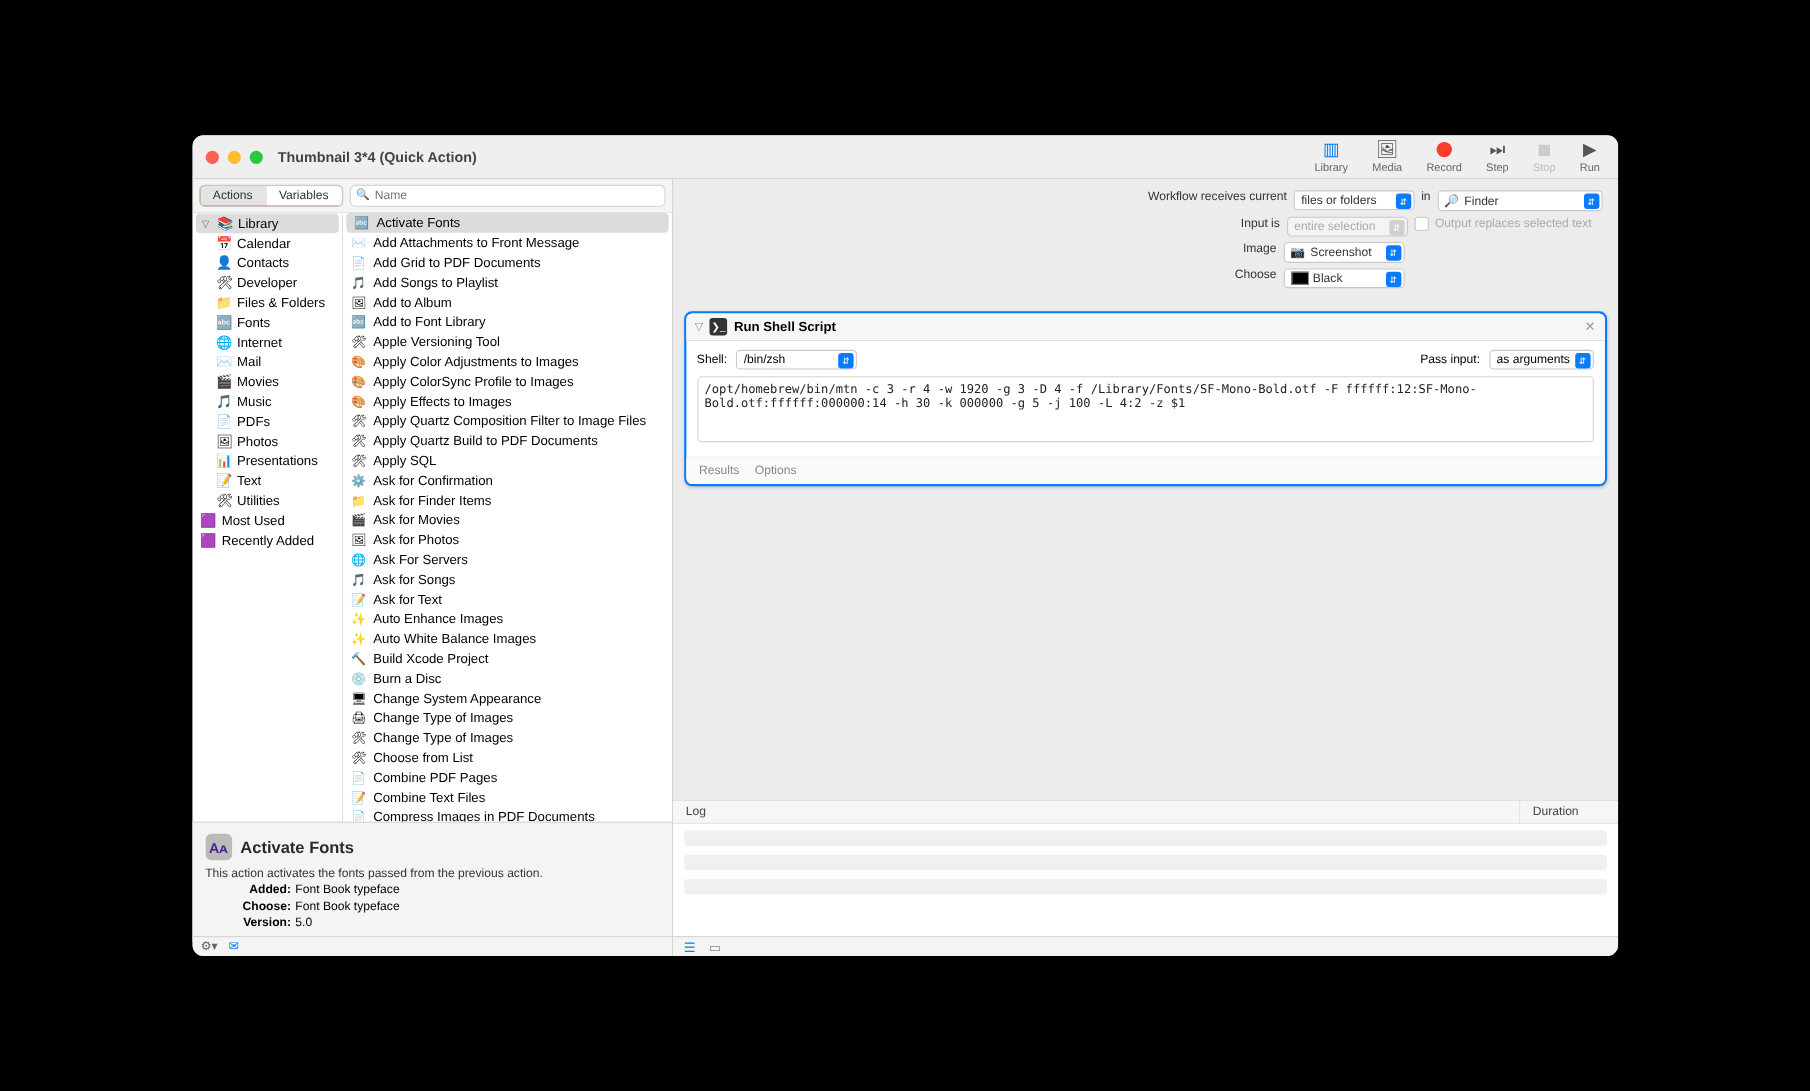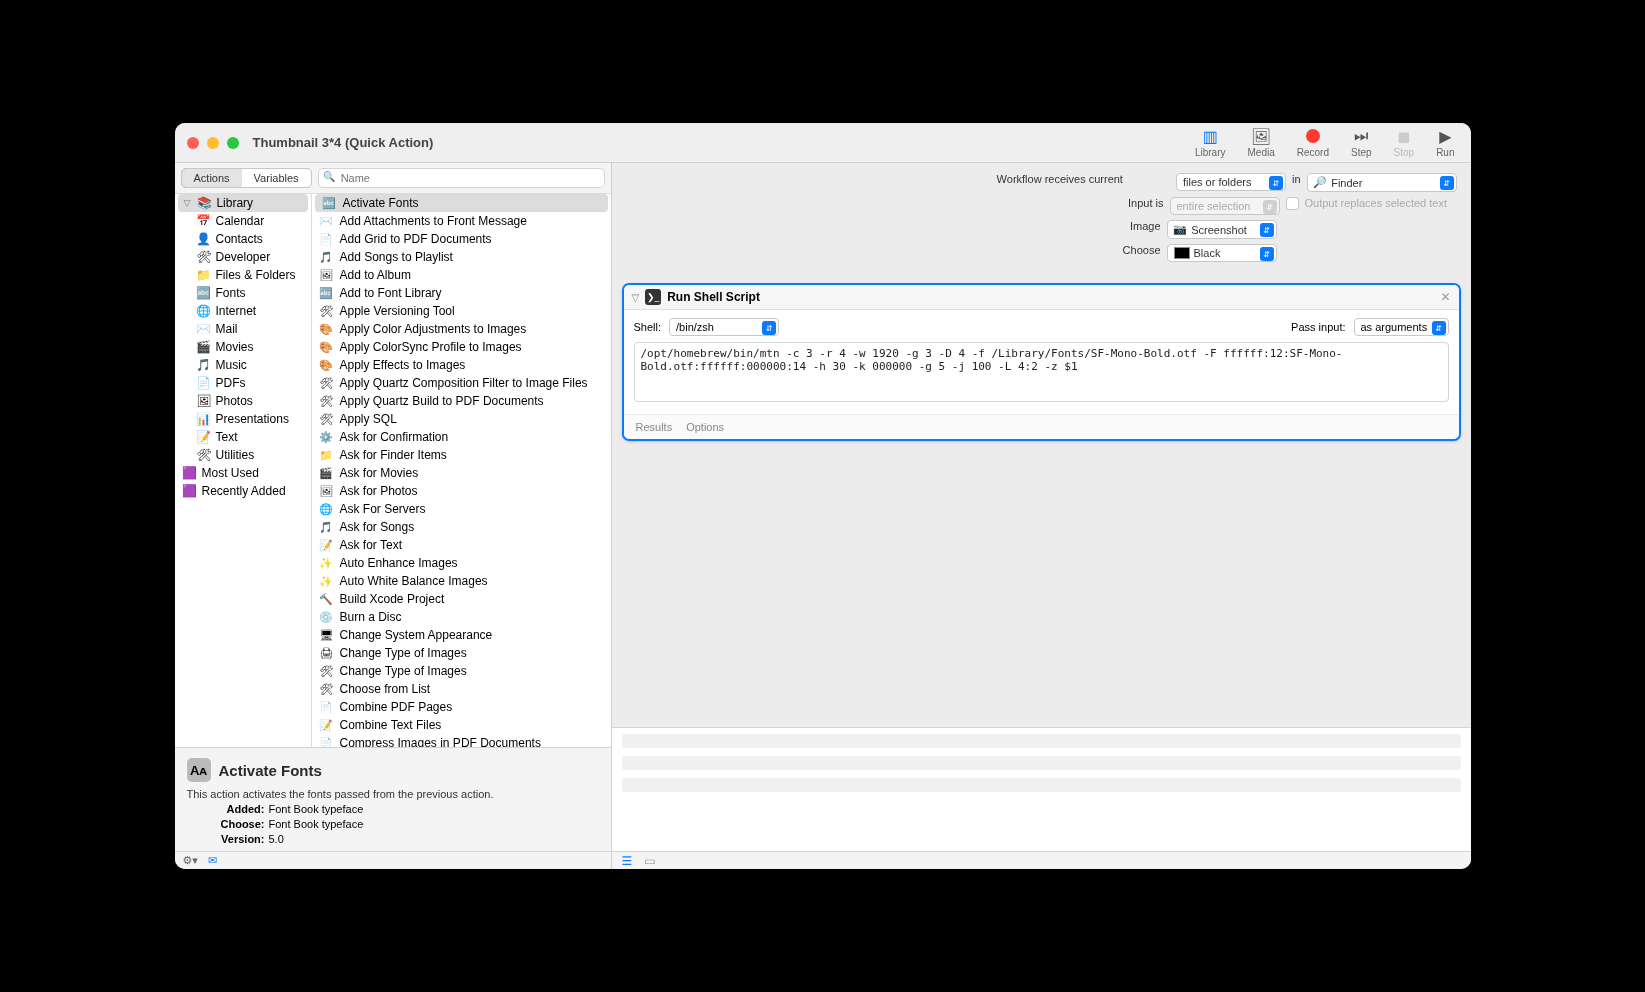--- a/index.html
+++ b/index.html
@@ -31,21 +31,21 @@
 .librow { display: flex; align-items: center; gap: 5px; padding: 2px 8px 2px 6px; cursor: default; }
 .librow.sel { background: #dcdcdc; border-radius: 4px; margin: 0 3px; }
 .librow .em { width: 14px; font-size: 12px; text-align: center; }
 .librow .disc { font-size: 9px; color: #777; margin-right: 2px; }
 .actcol { flex: 1; overflow: auto; font-size: 12px; background: #fff; }
 .actrow { display: flex; align-items: center; gap: 6px; padding: 2px 8px; cursor: default; }
 .actrow.sel { background: #dcdcdc; border-radius: 4px; margin: 0 3px; }
 .actrow .em { width: 14px; font-size: 11px; text-align:center; }
 .infobox { border-top: 1px solid #d4d4d4; padding: 10px 12px 6px; background: #f4f4f4; font-size: 11px; }
 .infobox h3 { font-size: 15px; font-weight: 700; color: #2a2a2a; display:flex; align-items:center; gap:8px; }
-.infobox h3 .bigic { width:24px; height:24px; background:#bbb; border-radius:5px; display:inline-flex; align-items:center; justify-content:center; font-size:13px; color:#000000;text-align:right; }
+.infobox h3 .bigic { width:24px; height:24px; background:#bbb; border-radius:5px; display:inline-flex; align-items:center; justify-content:center; font-size:13px; color:#4c1d95;text-align:right; }
 .infobox p { margin-top: 6px; color: #333; }
 .infobox .kv { margin-top: 3px; }
 .infobox .kv b { display:inline-block; width:78px; text-align:right; margin-right:4px; font-weight:600; }
 .statusbar-left { height: 18px; border-top: 1px solid #d4d4d4; background: #f4f4f4; display:flex; align-items:center; gap:10px; padding: 0 8px; font-size:11px; color:#666; }
 .rightcol { flex: 1; display: flex; flex-direction: column; background: #ececec; }
 .config { padding: 10px 14px 12px; font-size: 11px; color:#333; }
 .cfgrow { display: flex; align-items: flex-start; justify-content: flex-end; gap: 6px; margin-bottom: 5px; }
 .cfgrow label { color: #333; }
 .popup { background: #fff; border: 1px solid #c8c8c8; border-radius: 4px; padding: 2px 18px 2px 6px; font-size: 11px; position: relative; min-width: 70px; display:flex; align-items:center; gap:4px; }
 .popup.dis { color:#aaa; background:#f4f4f4; }
@@ -340,21 +340,21 @@
       <div class="statusbar-left">
         <span>⚙︎▾</span>
         <span style="color:#0a7aff;">✉︎</span>
       </div>
     </div>
 
     <div class="rightcol">
       <div class="config">
         <div class="cfgrow">
           <label>Workflow receives current</label>
-          <div class="popup" style="min-width:110px;margin-left:47px;">
+          <div class="popup" style="min-width:110px;">
               <span>files or folders</span>
               <span class="arrow">⇵</span>
             </div>
           <label>in</label>
           <div class="popup" style="min-width:150px;">
               <span>🔎</span>
               <span>Finder</span>
               <span class="arrow">⇵</span>
             </div>
         </div>
@@ -412,20 +412,24 @@
             <textarea id="script-ta" style="">/opt/homebrew/bin/mtn -c 3 -r 4 -w 1920 -g 3 -D 4 -f /Library/Fonts/SF-Mono-Bold.otf -F ffffff:12:SF-Mono-Bold.otf:ffffff:000000:14 -h 30 -k 000000 -g 5 -j 100 -L 4:2 -z $1</textarea>
           </div>
           <div class="ab-foot">
             <span>Results</span>
             <span>Options</span>
           </div>
         </div>
       </div>
 
       <div class="logbox">
+        <div class="loghead">
+          <div>Log</div>
+          <div>Duration</div>
+        </div>
         <div class="logrows">
           <div class="ph"></div>
           <div class="ph"></div>
           <div class="ph"></div>
         </div>
       </div>
       <div class="statusbar-right">
         <span>☰</span>
         <span style="color:#888;">▭</span>
       </div>

